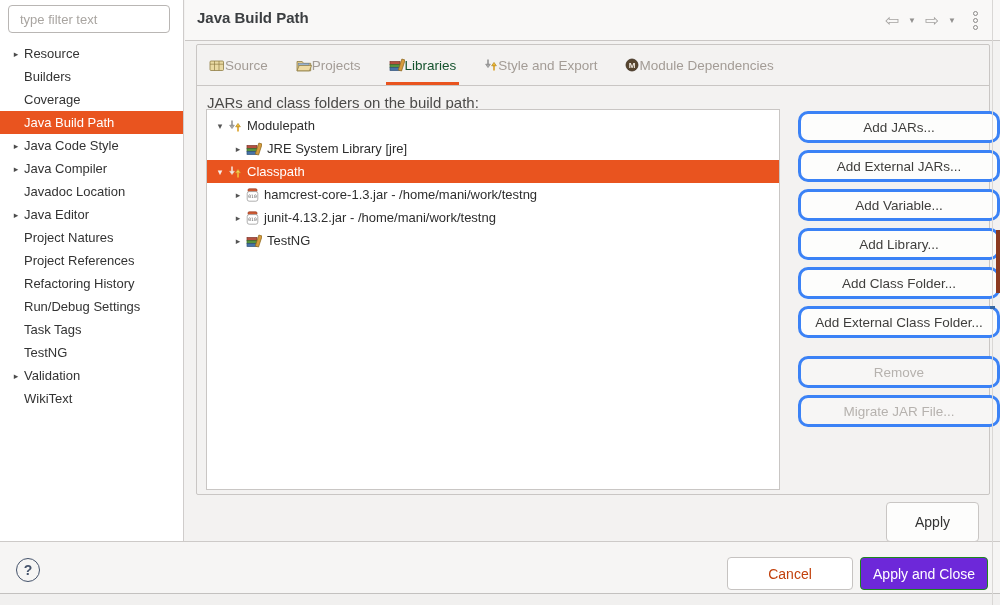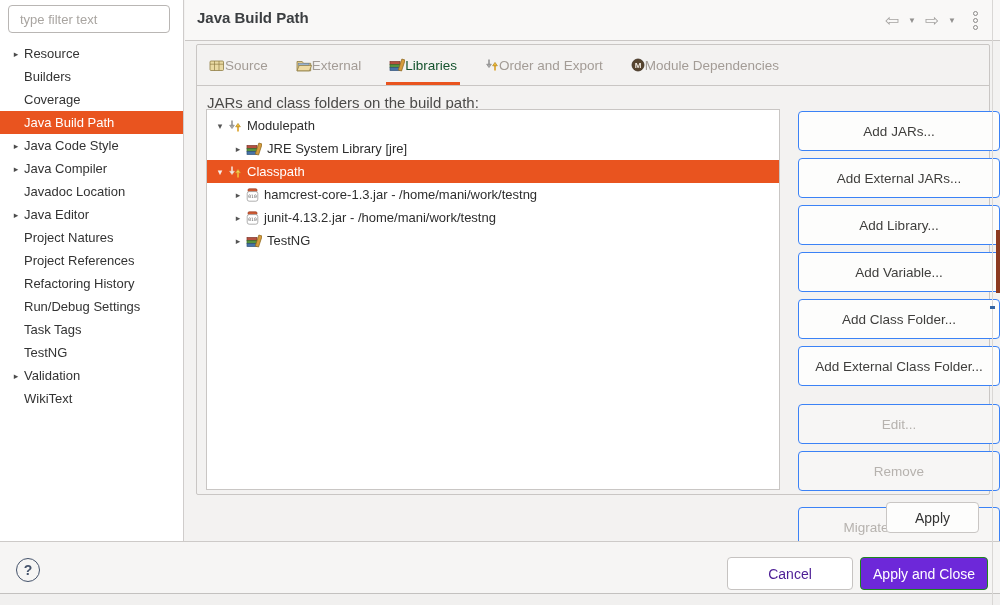--- a/index.html
+++ b/index.html
@@ -40,31 +40,31 @@
   .tree-row { height:23px; display:flex; align-items:center; font-size:13px; color:#2e2e2e; white-space:nowrap; }
   .tree-row .tw { width:14px; flex:0 0 14px; text-align:center; font-size:9px; color:#555; }
   .tree-row .ic { margin:0 5px 0 1px; display:flex; align-items:center; }
   .tree-row.lvl0 { padding-left:6px; }
   .tree-row.lvl1 { padding-left:24px; }
   .tree-row.selected { background:#e9541f; color:#ffffff; }
   .tree-row.selected .tw { color:#f7ece6; }
   .tree-pad { height:4px; }
 
   .btncol { position:absolute; left:601px; top:66px; width:202px; display:flex; flex-direction:column; }
-  .side-btn { height:40px; margin-bottom:7px; background:#fdfdfc; border:1px solid #3b82f6; border-radius:4px; font-family:inherit; font-size:13.5px; color:#3f3e3c; cursor:pointer; }
+  .side-btn { height:32px; margin-bottom:7px; background:#fdfdfc; border:3px solid #3b82f6; border-radius:10px; font-family:inherit; font-size:13.5px; color:#3f3e3c; cursor:pointer; }
   .side-btn:disabled { color:#b6b2ae; background:#f7f6f5; cursor:default; }
   .btncol .side-btn:nth-child(7) { margin-top:11px; }
   .btncol .side-btn:nth-child(9) { margin-top:9px; }
 
-  .apply-btn { position:absolute; left:701px; top:461px; width:93px; height:31px; background:#fdfdfc; border:1px solid #c9c6c4; border-radius:4px; font-family:inherit; font-size:14px; color:#333; cursor:pointer; }
+  .apply-btn { position:absolute; left:701px; top:461px; width:93px; height:40px; background:#fdfdfc; border:1px solid #c9c6c4; border-radius:4px; font-family:inherit; font-size:14px; color:#333; cursor:pointer; }
 
   
   .footer { position:absolute; left:0; top:541px; width:1000px; height:52px; background:#f6f5f4; border-top:1px solid #cdcac8; }
   .help-circle { position:absolute; left:16px; top:16px; width:24px; height:24px; border:1.6px solid #45536b; border-radius:50%; display:flex; align-items:center; justify-content:center; font-size:14px; font-weight:bold; color:#45536b; background:transparent; cursor:pointer; }
-  .cancel-btn { position:absolute; left:727px; top:15px; width:126px; height:33px; background:#ffffff; border:1px solid #c6c3c1; border-radius:4px; font-family:inherit; font-size:14px; color:#4c1d95; cursor:pointer; }
+  .cancel-btn { position:absolute; left:727px; top:15px; width:126px; height:33px; background:#ffffff; border:1px solid #c6c3c1; border-radius:4px; font-family:inherit; font-size:14px; color:#c2410c; cursor:pointer; }
   .ok-btn { position:absolute; left:860px; top:15px; width:128px; height:33px; border:1px solid #1d871d; border-radius:4px; font-family:inherit; font-size:14px; color:#ffffff; cursor:pointer; }
 
   .bottom-strip { position:absolute; left:0; top:593px; width:1000px; height:12px; background:#f1f0ef; border-top:1px solid #c3c1bf; }
   .win-edge { position:absolute; left:992px; top:0; width:1px; height:605px; background:#d9d7d5; }
   .red-stripe { position:absolute; left:996px; top:230px; width:4px; height:63px; background:#8c3a20; }
   .blue-dot { position:absolute; left:990px; top:306px; width:5px; height:3px; background:#3465a4; }
 </style>
 </head>
 <body>
 
@@ -168,21 +168,21 @@
             <span>Source</span>
           </div>
           <div class="tab">
             <span class="ticon">
               <svg width="16" height="13" viewBox="0 0 16 13">
                 <path d="M1 2.5 h5.2 l1.4 1.8 H14.7 v7.5 H1 Z" fill="#dfc98c" stroke="#8f7d45" stroke-width="0.8"></path>
                 <rect x="2.6" y="4.6" width="10.4" height="2" fill="#9db8d9" stroke="#5a7aa5" stroke-width="0.5"></rect>
                 <path d="M1 11.8 L3.2 6.4 H15.6 L13.4 11.8 Z" fill="#eedaa2" stroke="#8f7d45" stroke-width="0.8"></path>
               </svg>
             </span>
-            <span>External</span>
+            <span>Projects</span>
           </div>
           <div class="tab active">
             <span class="ticon">
               <svg width="16" height="14" viewBox="0 0 16 14">
                 <rect x="1" y="3.5" width="10" height="3" fill="#b5503f" stroke="#7c352a" stroke-width="0.7"></rect>
                 <rect x="1" y="6.5" width="10" height="3" fill="#56923f" stroke="#3a672b" stroke-width="0.7"></rect>
                 <rect x="1" y="9.5" width="10" height="3" fill="#4673a8" stroke="#2f5178" stroke-width="0.7"></rect>
                 <g transform="rotate(18 12.5 7)">
                   <rect x="11" y="1.2" width="3.4" height="11.5" fill="#d79c3c" stroke="#8f6a22" stroke-width="0.7"></rect>
                 </g>
@@ -192,21 +192,21 @@
           </div>
           <div class="tab">
             <span class="ticon">
               <svg width="14" height="14" viewBox="0 0 14 14">
                 <line x1="4" y1="1.5" x2="4" y2="7" stroke="#8f8f8f" stroke-width="1.5"></line>
                 <path d="M1.6 6.2 L4 9.6 L6.4 6.2 Z" fill="#a9a9a9" stroke="#7e7e7e" stroke-width="0.6"></path>
                 <line x1="10" y1="12.5" x2="10" y2="7" stroke="#d99a17" stroke-width="1.5"></line>
                 <path d="M7.6 7.8 L10 4.4 L12.4 7.8 Z" fill="#f0bc35" stroke="#a87a10" stroke-width="0.6"></path>
               </svg>
             </span>
-            <span>Order and Export</span>
+            <span>Style and Export</span>
           </div>
           <div class="tab">
             <span class="ticon">
               <svg width="14" height="14" viewBox="0 0 14 14">
                 <circle cx="7" cy="7" r="6" fill="#57452f" stroke="#3c2f1f" stroke-width="0.8"></circle>
                 <text x="7" y="10" font-size="8" font-weight="bold" text-anchor="middle" fill="#f3ede4">M</text>
               </svg>
             </span>
             <span>Module Dependencies</span>
           </div>
@@ -285,25 +285,24 @@
                   <rect x="11" y="1.2" width="3.4" height="11.5" fill="#d79c3c" stroke="#8f6a22" stroke-width="0.7"></rect>
                 </g>
               </svg>
             </span>
             <span>TestNG</span>
           </div>
         </div>
       <div class="btncol" id="btncol">
           <button class="side-btn">Add JARs...</button>
           <button class="side-btn">Add External JARs...</button>
+          <button class="side-btn">Add Variable...</button>
           <button class="side-btn">Add Library...</button>
-          <button class="side-btn">Add Variable...</button>
           <button class="side-btn">Add Class Folder...</button>
           <button class="side-btn">Add External Class Folder...</button>
-          <button class="side-btn" disabled="">Edit...</button>
           <button class="side-btn" disabled="">Remove</button>
           <button class="side-btn" disabled="">Migrate JAR File...</button>
         </div>
     </div>
     <button class="apply-btn">Apply</button>
   </div>
 
   <div class="footer">
     <div class="help-circle">?</div>
     <button class="cancel-btn">Cancel</button>

